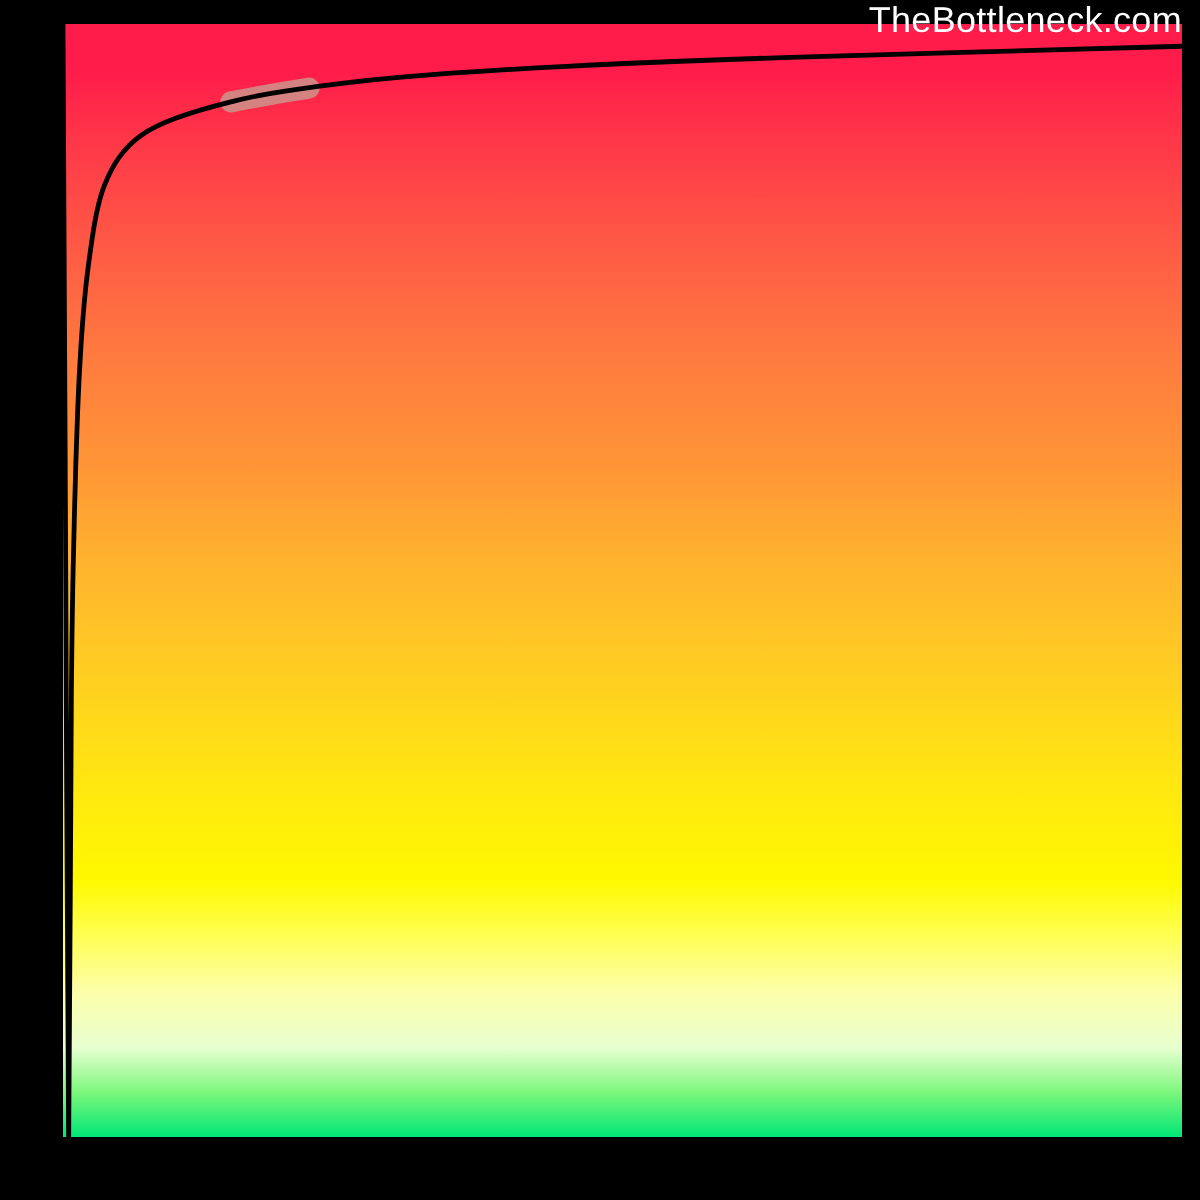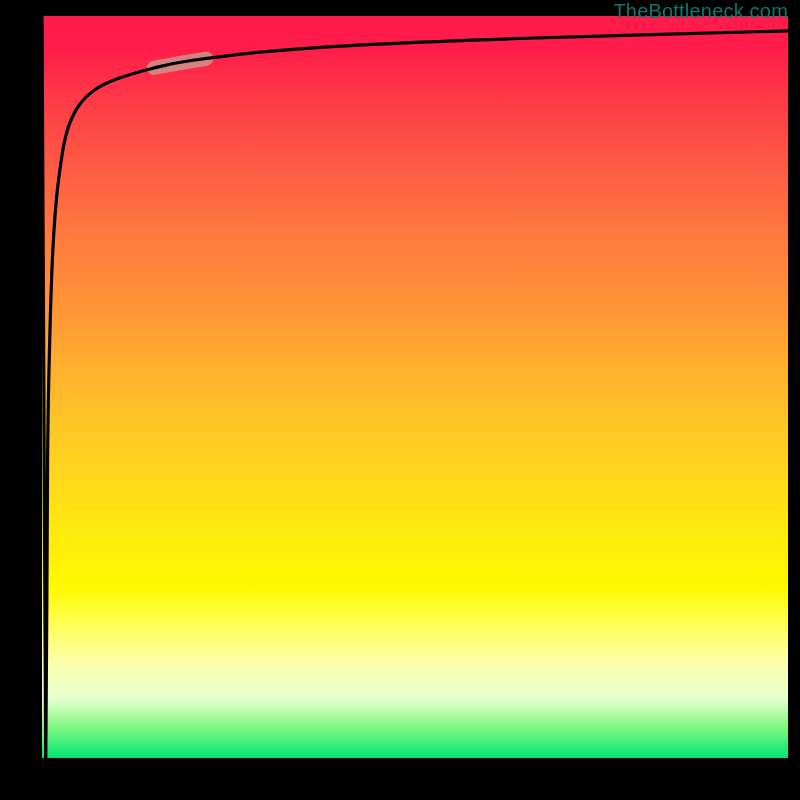--- a/index.html
+++ b/index.html
@@ -38,23 +38,23 @@
       #fcffaa 87%,
       #e7ffd0 92%,
       #7cf77c 96%,
       #00e676 100%
     );
   }
   .watermark {
     position: absolute;
     top: 0px;
     right: 12px;
-    font-size: 20px;
+    font-size: 24px;
     font-weight: 400;
-    color: #0f766e;
+    color: #ffffff;
     letter-spacing: 0.2px;
   }
   svg.curve {
     position: absolute;
     left: 42px;
     top: 16px;
     width: 746px;
     height: 742px;
     overflow: visible;
   }

